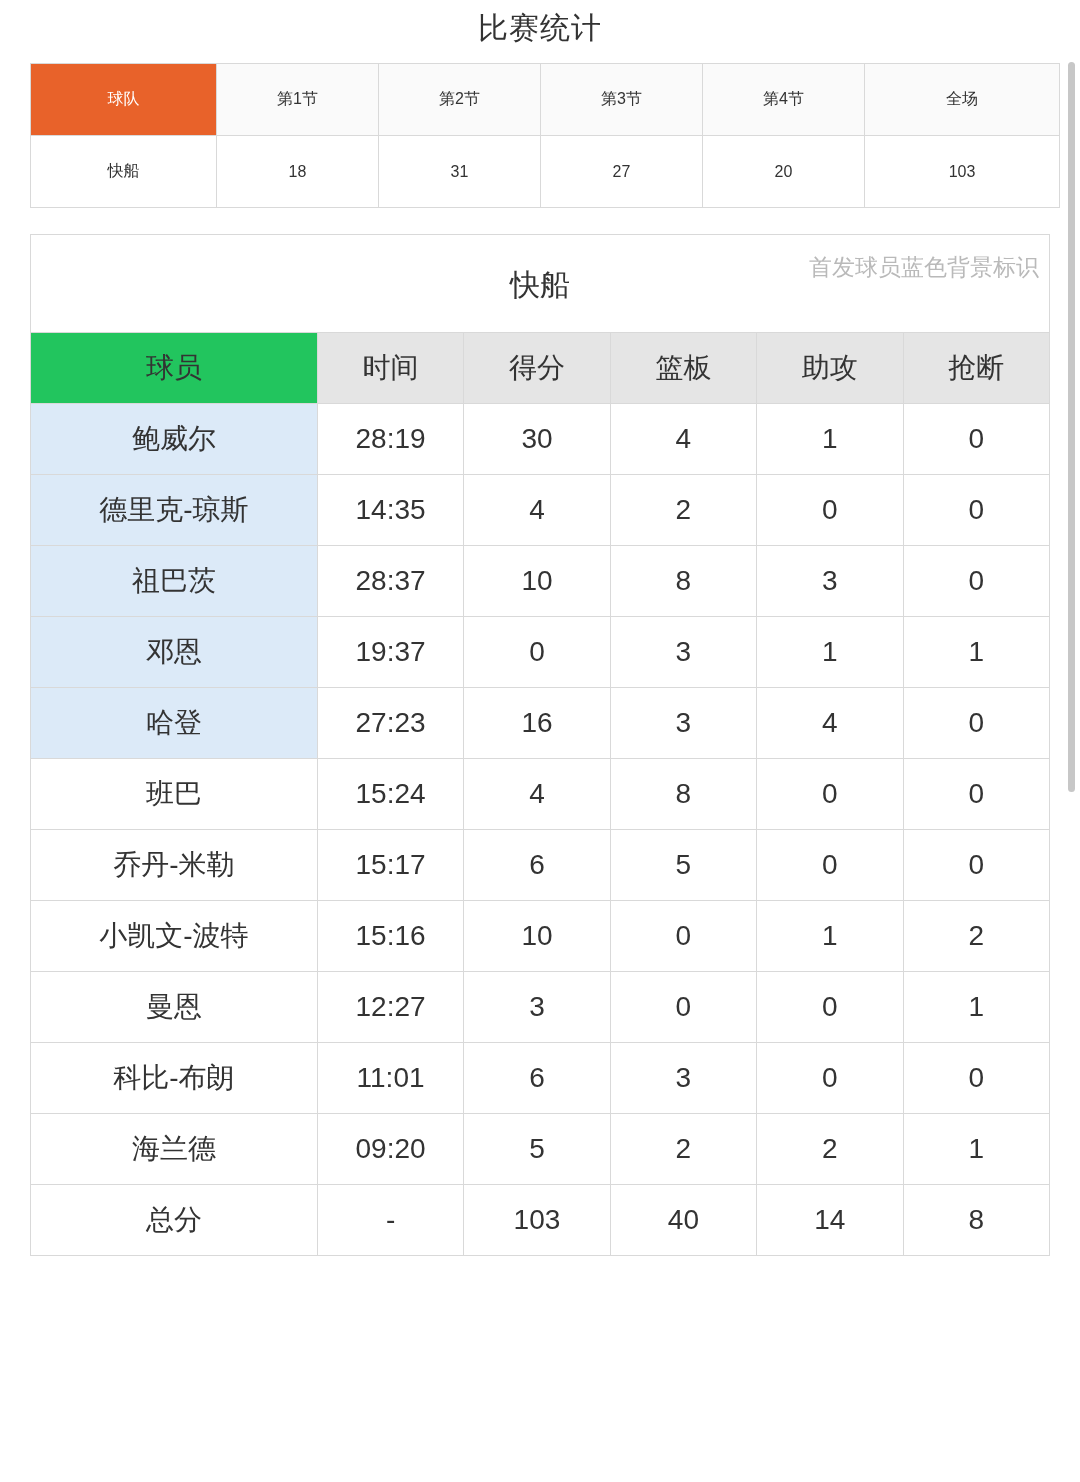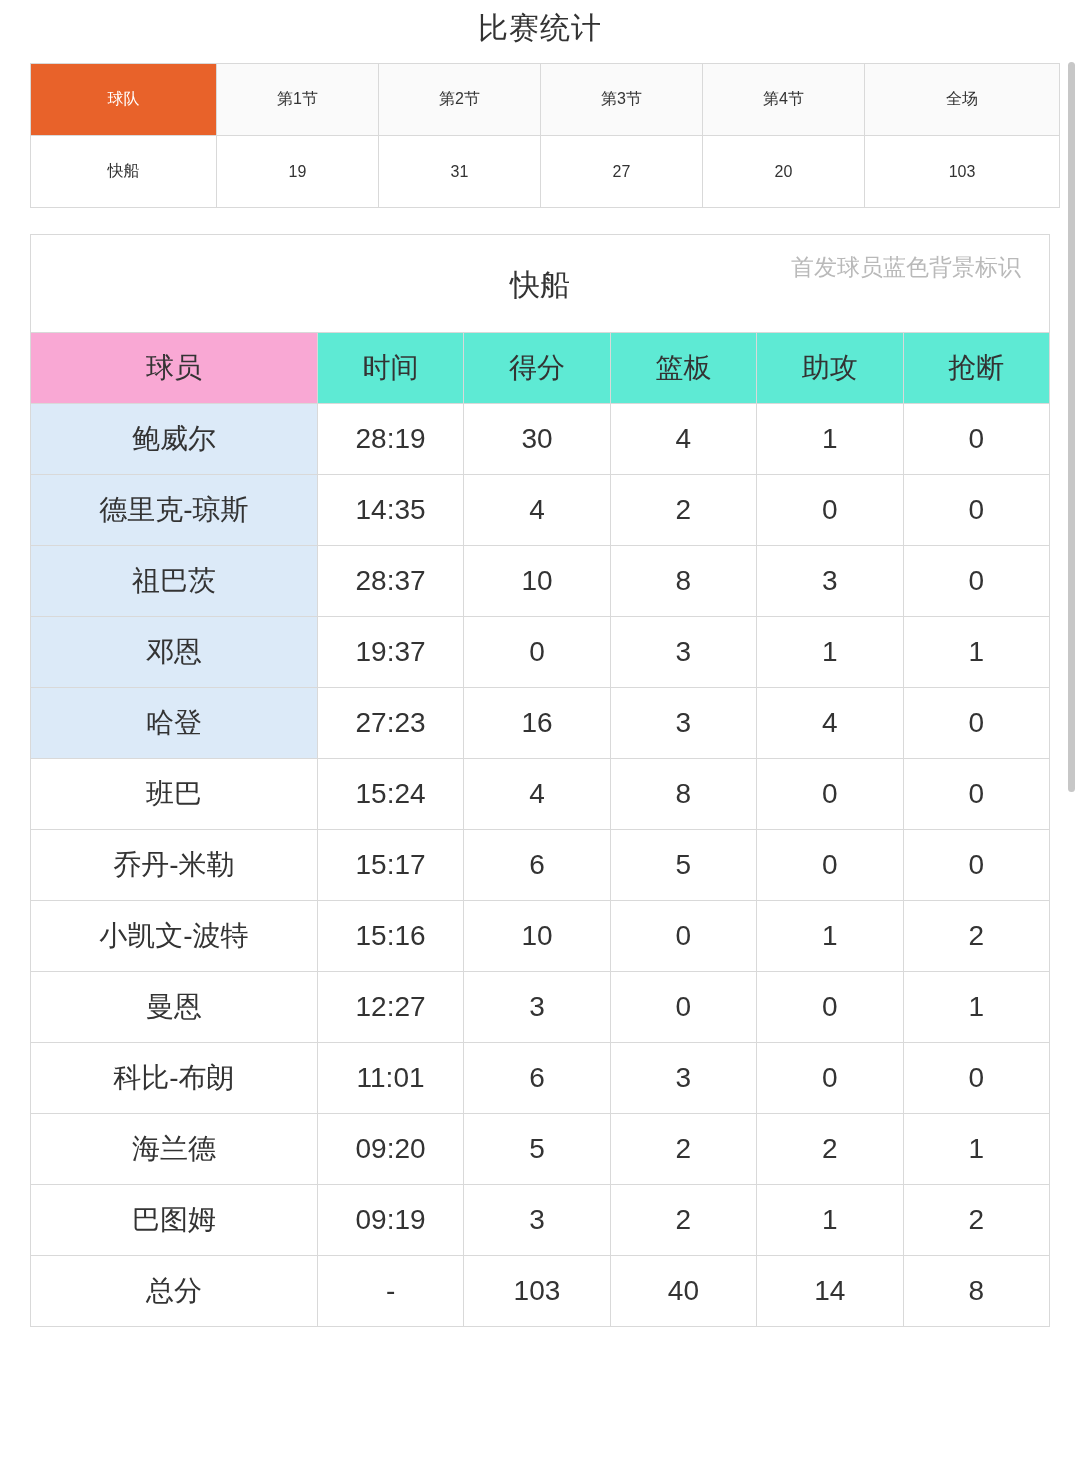--- a/index.html
+++ b/index.html
@@ -78,21 +78,21 @@
     position: absolute;
     left: 0;
     right: 0;
     top: 30px;
     text-align: center;
     font-size: 30px;
     color: #333333;
   }
   .legend {
     position: absolute;
-    right: 28px;
+    right: 10px;
     top: 16px;
     text-align: right;
     color: #b9b9b9;
     font-size: 23px;
     line-height: 33px;
   }
   table.players {
     border-collapse: collapse;
     width: 100%;
     table-layout: fixed;
@@ -102,26 +102,26 @@
     text-align: center;
     font-weight: normal;
     font-size: 28px;
     color: #333333;
     height: 71px;
     box-sizing: border-box;
   }
   .col-player { width: 286px; }
   .col-stat { width: 146px; }
   th.h-orange {
-    background: #f9a8d4;
+    background: #22c55e;
     color: #ffffff;
     font-size: 29px;
   }
   th.h-blue {
-    background: #5eead4;
+    background: #e5e5e5;
     color: #ffffff;
     font-size: 29px;
   }
   tr.starter td.name-cell {
     background: #dceaf8;
     margin-left: 28px;
   }
   td.name-cell { font-size: 28px; }
   .totals td { font-size: 28px; }
 
@@ -156,21 +156,21 @@
           <tr>
         <th class="hdr-orange">球队</th>
         <th class="hdr-plain">第1节</th>
         <th class="hdr-plain">第2节</th>
         <th class="hdr-plain">第3节</th>
         <th class="hdr-plain">第4节</th>
         <th class="hdr-plain">全场</th>
       </tr>
       <tr>
         <td>快船</td>
-        <td>19</td>
+        <td>18</td>
         <td>31</td>
         <td>27</td>
         <td>20</td>
         <td>103</td>
       </tr>
     </tbody>
       </table>
   </div>
 
   <div class="player-wrap">
@@ -280,28 +280,20 @@
         <td>0</td>
       </tr>
       <tr>
         <td class="name-cell">海兰德</td>
         <td>09:20</td>
         <td>5</td>
         <td>2</td>
         <td>2</td>
         <td>1</td>
       </tr>
-      <tr>
-        <td class="name-cell">巴图姆</td>
-        <td>09:19</td>
-        <td>3</td>
-        <td>2</td>
-        <td>1</td>
-        <td>2</td>
-      </tr>
       <tr class="totals">
         <td class="name-cell">总分</td>
         <td>-</td>
         <td>103</td>
         <td>40</td>
         <td>14</td>
         <td>8</td>
       </tr>
     </tbody>
       </table>

